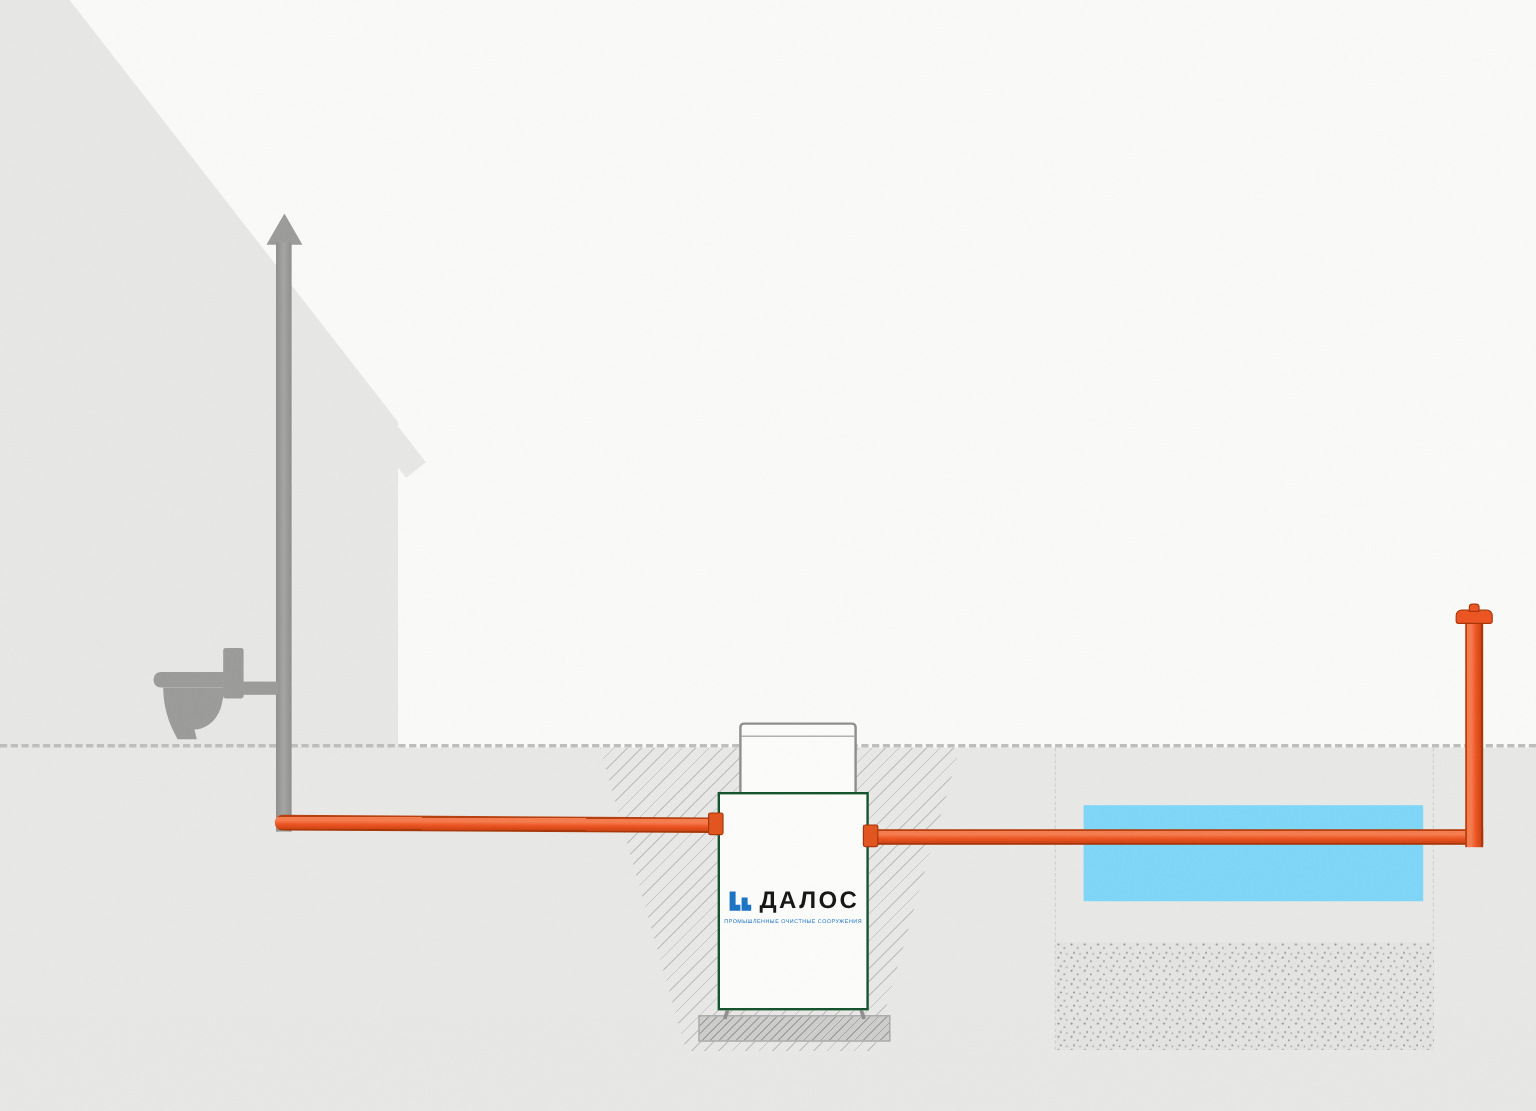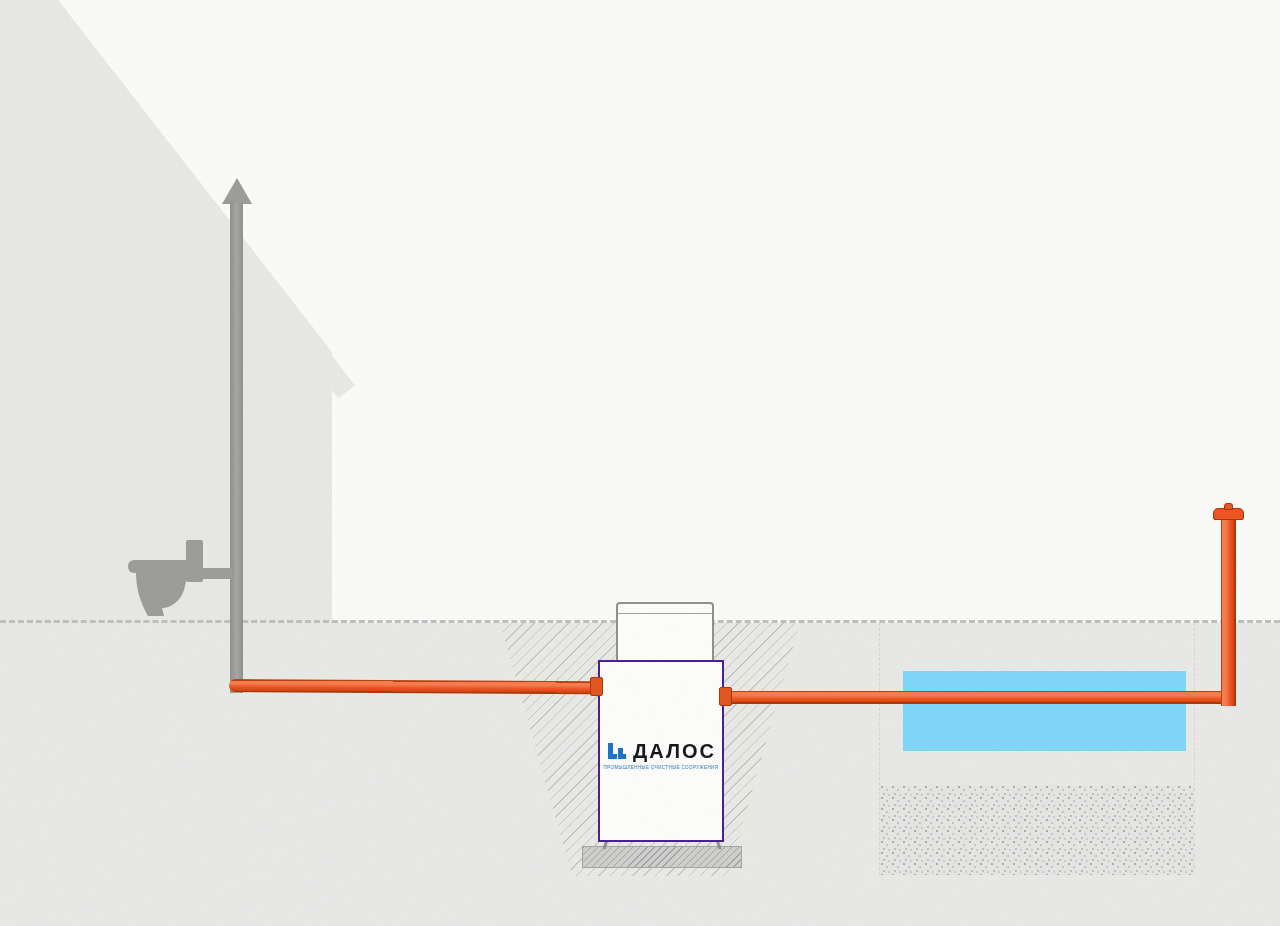--- a/index.html
+++ b/index.html
@@ -29,21 +29,21 @@
               background:linear-gradient(90deg,#8f8f8e,#a6a6a5 50%,#8f8f8e);}
   .vent-arrow{left:222px;top:178px;width:0;height:0;z-index:5;
               border-left:15px solid transparent;border-right:15px solid transparent;
               border-bottom:26px solid #9c9c9b;}
   .toilet{left:126px;top:536px;z-index:5;}
 
   
   .tank-lid{left:616px;top:602px;width:98px;height:62px;background:#fdfdfc;border:2px solid #8f8f8e;
             border-radius:4px 4px 0 0;z-index:6;}
   .lid-rim{left:0;top:9px;width:100%;height:0;border-top:1.5px solid #9f9f9e;}
-  .tank-body{left:598px;top:660px;width:126px;height:182px;background:#fdfdfc;border:2px solid #4c1d95;z-index:6;}
+  .tank-body{left:598px;top:660px;width:126px;height:182px;background:#fdfdfc;border:2px solid #14532d;z-index:6;}
   .brace{width:3px;height:36px;background:#8f8f8e;z-index:6;}
   .brace.l{left:608px;top:814px;transform:rotate(18deg);}
   .brace.r{left:713px;top:814px;transform:rotate(-18deg);}
   .logo-wrap{left:0;top:78px;width:100%;display:flex;flex-direction:column;align-items:center;gap:2px;}
   .logo-row{display:flex;align-items:center;gap:5px;}
   .brand-name{font-size:20px;font-weight:700;letter-spacing:2px;color:#161616;}
   .brand-tagline{font-size:4.5px;letter-spacing:.4px;color:#1b74c5;white-space:nowrap;}
 
   
   .pipe-h{height:13px;z-index:7;

